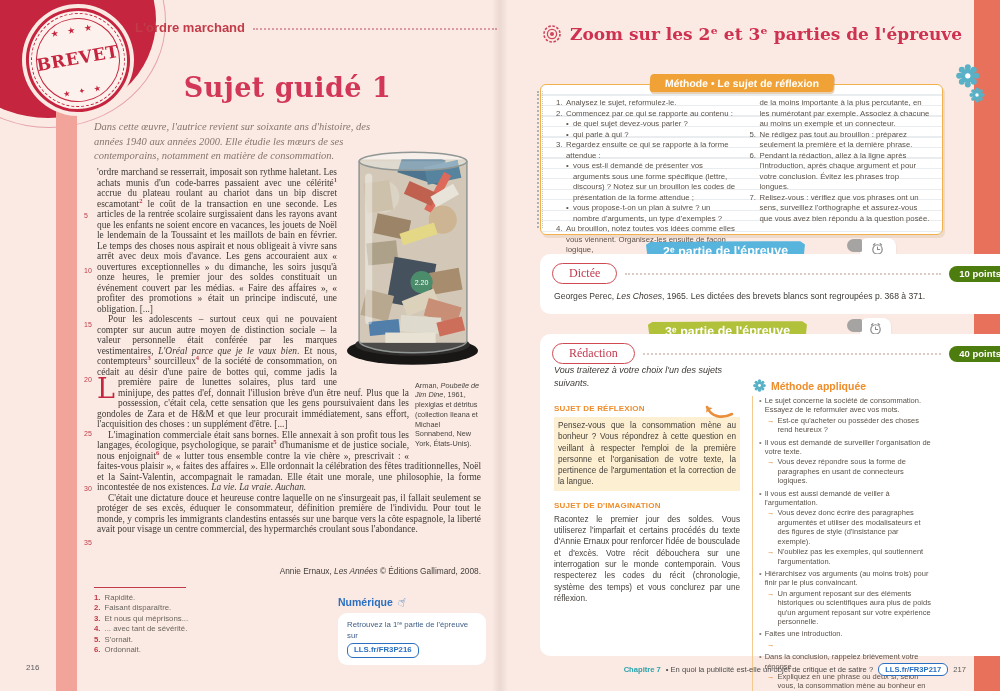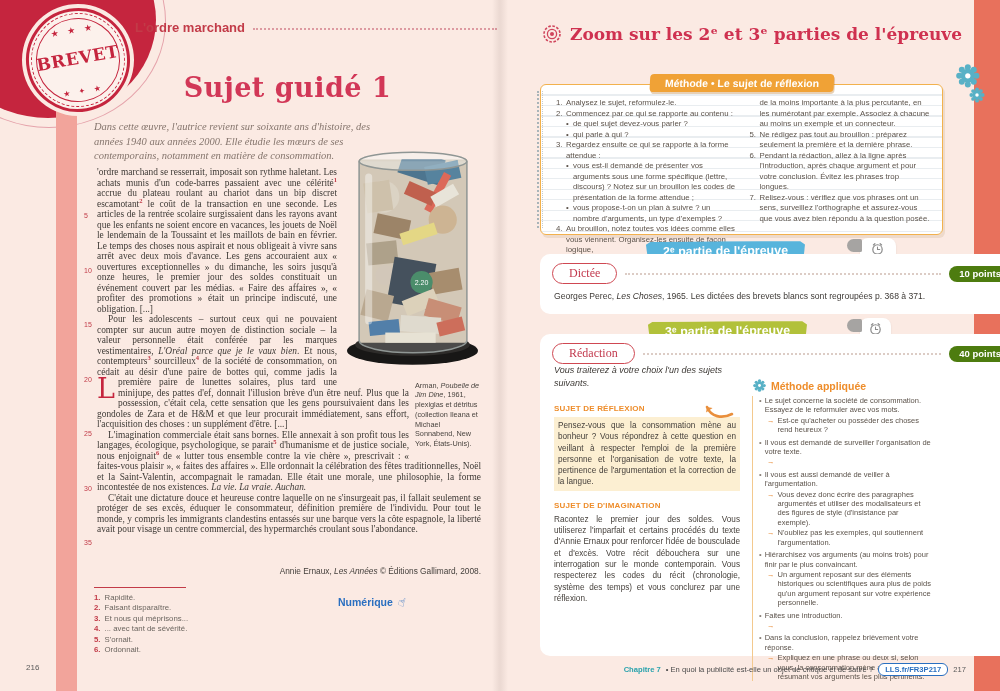--- a/index.html
+++ b/index.html
@@ -244,20 +244,24 @@
             <span class="fn-t">Ordonnait.</span>
           </div>
         </div>
     </div>
 
     <div class="numerique">
       <div class="num-head">
         <span class="num-label">Numérique</span>
         <span class="num-hand">☝</span>
       </div>
+      <div class="num-box">
+        <span>Retrouvez la 1ʳᵉ partie de l'épreuve sur</span><br>
+        <span class="num-link">LLS.fr/FR3P216</span>
+      </div>
     </div>
 
     <div class="pn-left">216</div>
   </div>
 
   <div class="abs" style="left:500px;top:0;width:500px;height:691px;"></div>
   <div class="coral-strip"></div>
   <div class="spine"></div>
 
   <div class="rp-title">
@@ -398,20 +402,21 @@
           <div class="ma-a">
             <span class="mk">→</span>
             <span>Est-ce qu'acheter ou posséder des choses rend heureux ?</span>
           </div>
           <div class="ma-b">
             <span class="mk">•</span>
             <span>Il vous est demandé de surveiller l'organisation de votre texte.</span>
           </div>
           <div class="ma-a">
             <span class="mk">→</span>
+            <span>Vous devez répondre sous la forme de paragraphes en usant de connecteurs logiques.</span>
           </div>
           <div class="ma-b">
             <span class="mk">•</span>
             <span>Il vous est aussi demandé de veiller à l'argumentation.</span>
           </div>
           <div class="ma-a">
             <span class="mk">→</span>
             <span>Vous devez donc écrire des paragraphes argumentés et utiliser des modalisateurs et des figures de style (d'insistance par exemple).</span>
           </div>
           <div class="ma-a">

